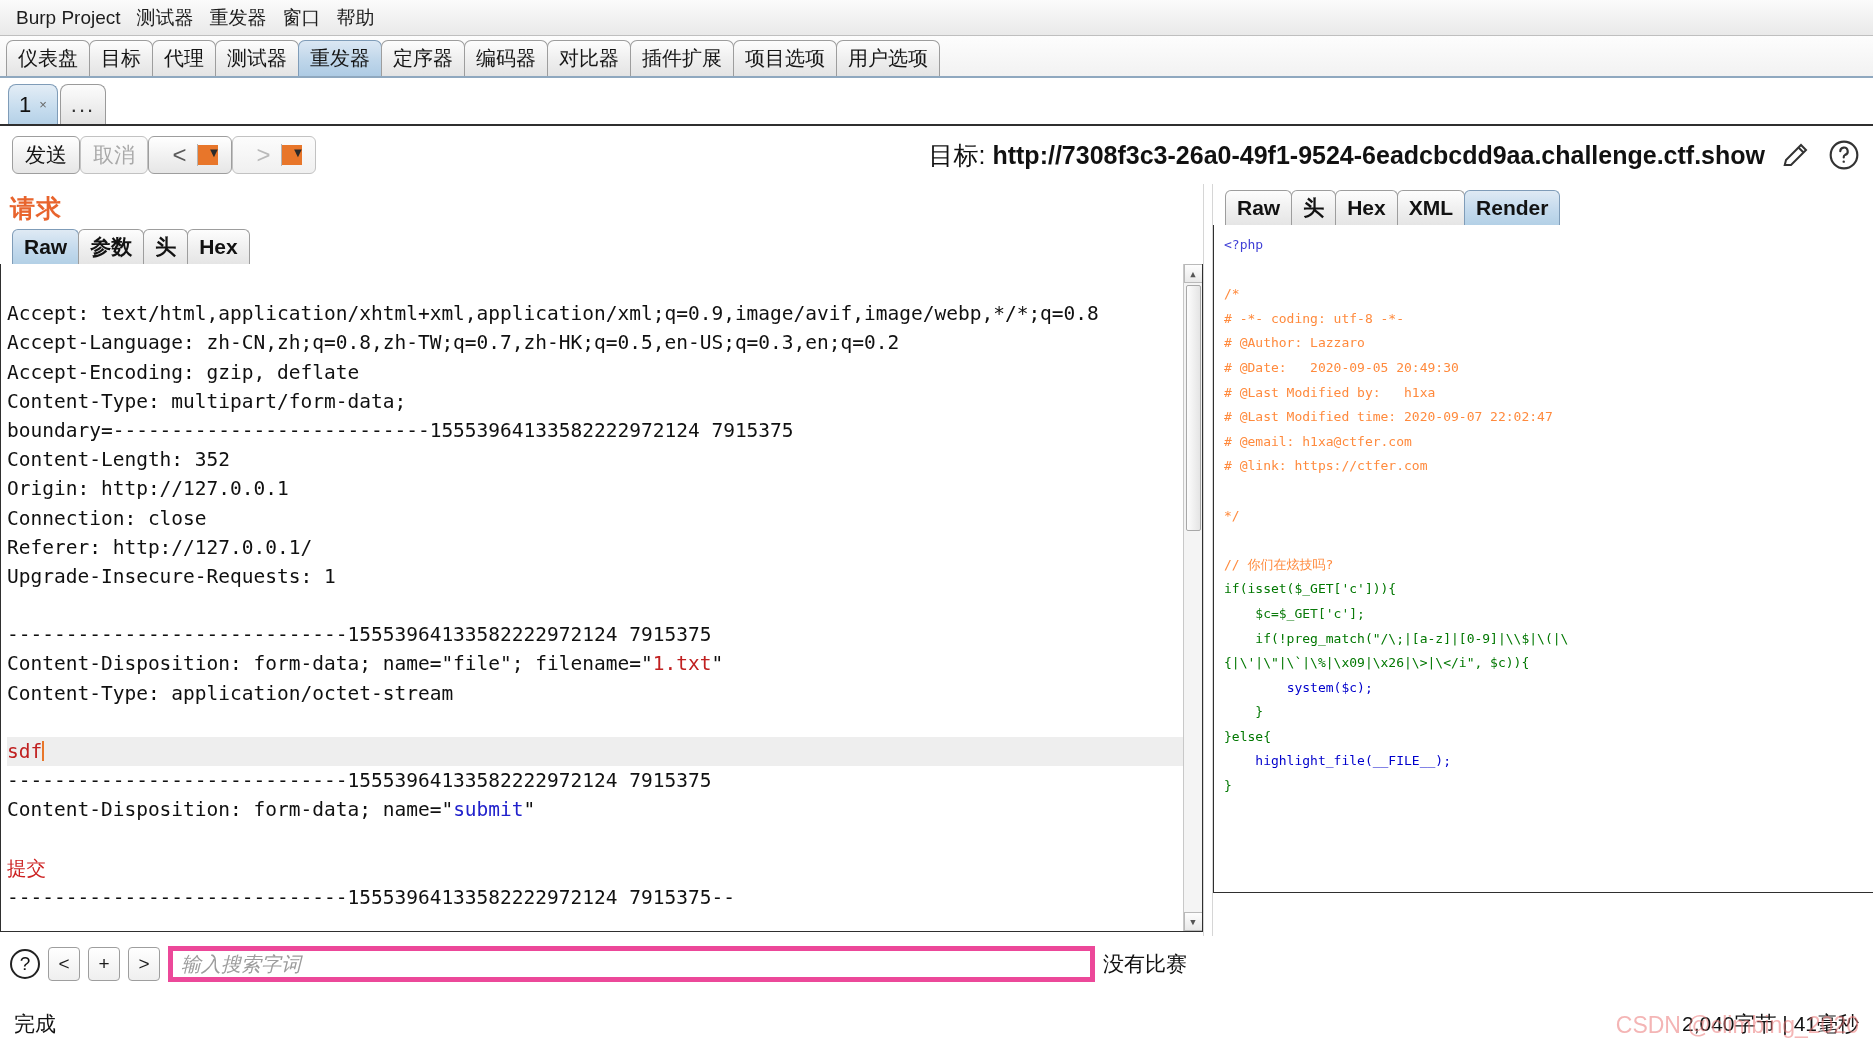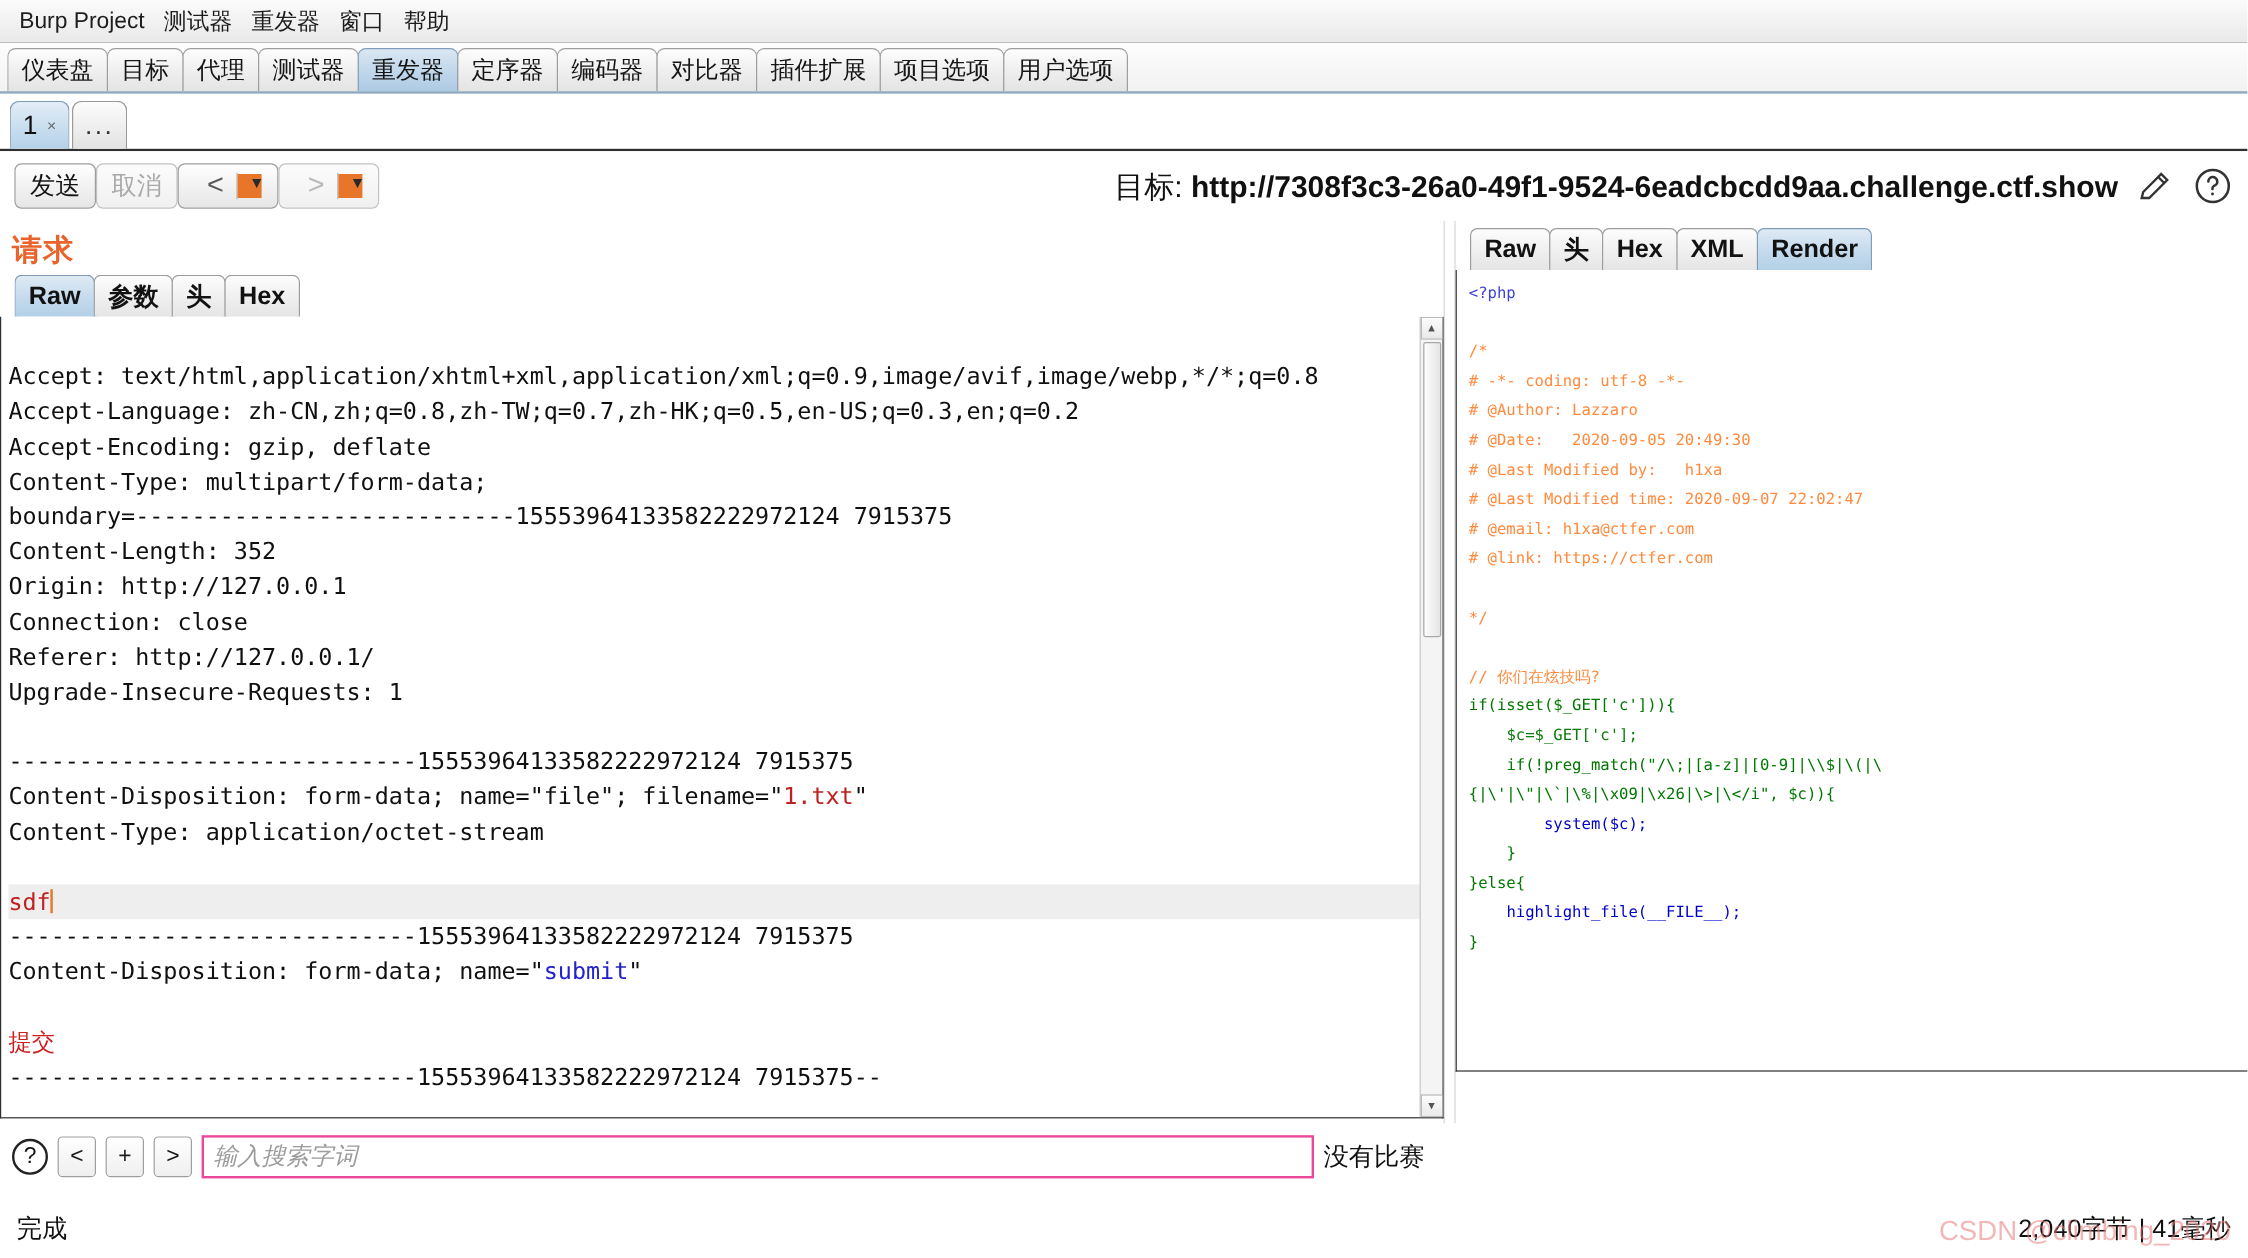--- a/index.html
+++ b/index.html
@@ -221,21 +221,21 @@
   }
   .minibtn {
     width: 32px; height: 34px;
     display:flex; align-items:center; justify-content:center;
     background: linear-gradient(to bottom,#ffffff,#efefef);
     border: 1px solid #9e9e9e; border-radius: 4px;
     font-size: 19px; color: #1b1b1b; cursor:pointer;
   }
   #search-input {
     flex: 1; height: 36px;
-    border: 2px solid #ec4899; background: #ffffff;
+    border: 5px solid #ec4899; background: #ffffff;
     font-size: 20px; padding: 0 8px;
     font-family: "Liberation Serif", serif;
     color: #111;
     outline: none;
   }
   #search-input::placeholder { color: #9c9c9c; font-style: italic; }
   #nomatch { font-size: 21px; color: #111; padding-right: 6px; white-space:nowrap; }
 
   
   #statusbar {

